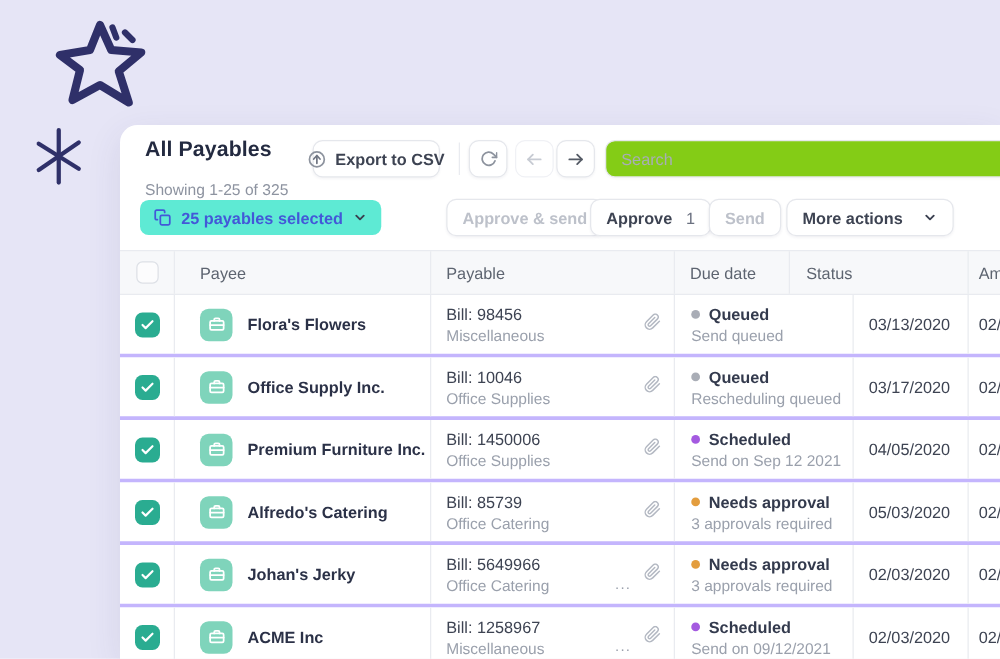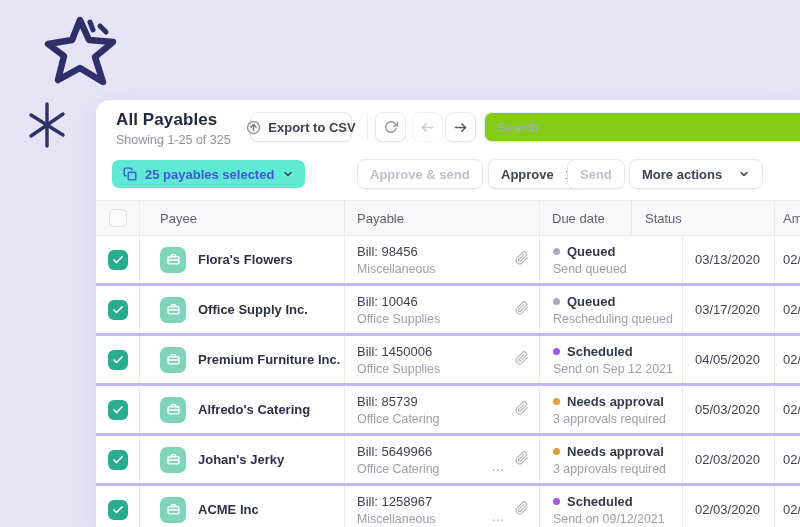--- a/index.html
+++ b/index.html
@@ -18,21 +18,21 @@
     position:absolute; left:96px; top:100px;
     width:704px; height:427px;
     background:#ffffff;
     border-top-left-radius:14px;
     box-shadow:0 8px 28px rgba(60,60,110,0.10);
   }
 
   
   .title-block { position:absolute; left:20px; top:10px; }
   .title { font-size:17px; font-weight:700; color:#232a40; letter-spacing:0.1px; }
-  .subtitle { font-size:12.5px; color:#8d93a0; margin-top:3px; }
+  .subtitle { font-size:12.5px; color:#8d93a0; margin-top:15px; }
 
   .btn {
     position:absolute; height:30px; top:12px;
     display:inline-flex; align-items:center; justify-content:center; gap:7px;
     background:#fff; border:1px solid #e5e7ec; border-radius:8px;
     font-size:13px; font-weight:600; color:#3d4352;
     box-shadow:0 1px 2px rgba(40,45,70,0.05);
     cursor:pointer; padding:0 12px; white-space:nowrap;
   }
   #export-btn { left:154px; width:102px; }
@@ -60,21 +60,21 @@
   
   .pill {
     position:absolute; left:16px; top:60px; height:28px;
     display:inline-flex; align-items:center; gap:8px;
     background:#5eead4; border:none; border-radius:7px;
     padding:0 11px; font-size:13px; font-weight:600; color:#4358d8; cursor:pointer;
     font-family:"Liberation Sans", sans-serif;
   }
   .tbtn { top:59px; }
   #approve-send-btn { left:261px; color:#bdc1ca; }
-  #approve-btn { left:376px;margin-left:16px; }
+  #approve-btn { left:376px; }
   #approve-btn .count { font-weight:400; color:#6b7180; margin-left:4px; }
   #send-btn { left:471px; color:#bdc1ca; }
   #more-actions-btn { left:533px;gap:16px; }
 
   
   .table { position:absolute; left:0; top:100px; width:704px; }
   .tr { display:flex; width:704px; }
   .th-row { height:36px; background:#f7f8fa; border-top:1px solid #e9ebf0; border-bottom:1px solid #e9ebf0; }
   .td, .th { border-right:1px solid #e9ebf0; display:flex; align-items:center; position:relative; }
   .c0 { width:44px; justify-content:center; }

